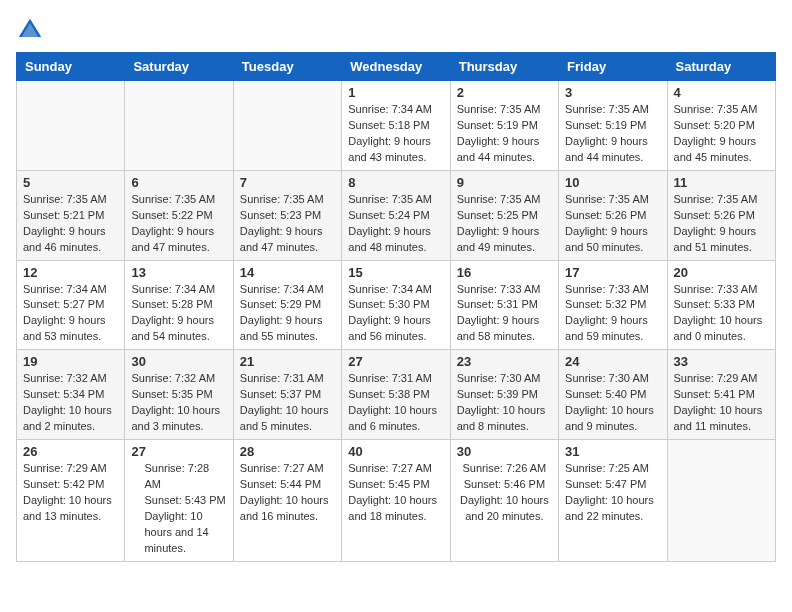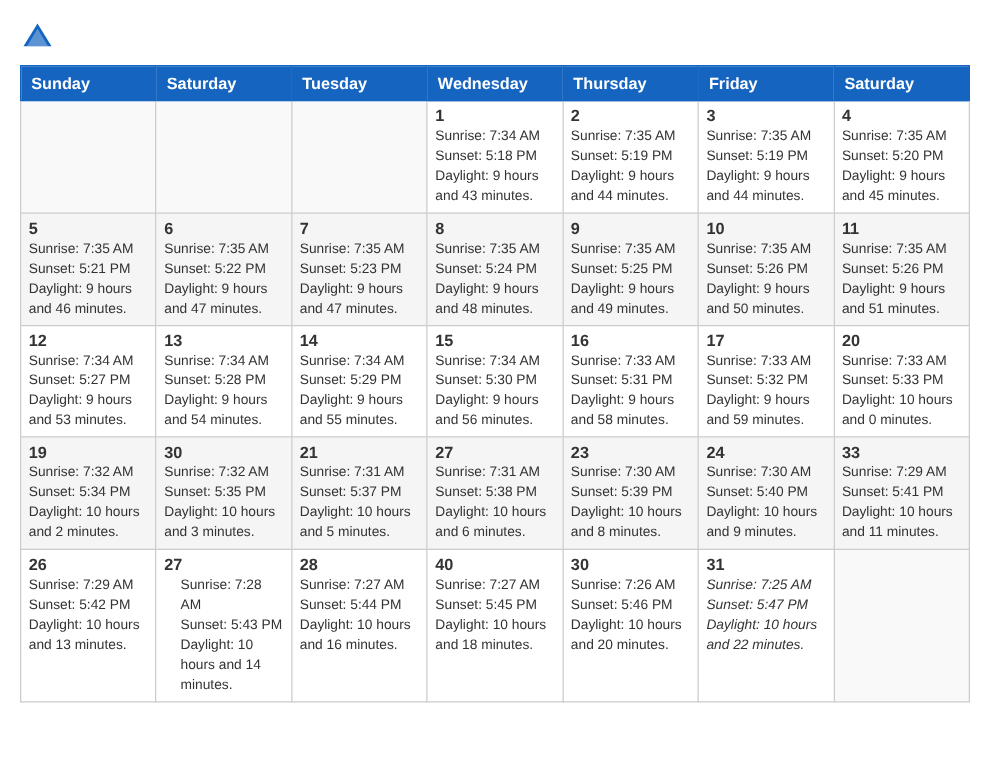--- a/index.html
+++ b/index.html
@@ -283,26 +283,26 @@
 Daylight: 10 hours and 16 minutes.</div>
         </td>
         <td>
           <span class="day-num">40</span>
           <div class="day-info" style="white-space: pre-line;">Sunrise: 7:27 AM
 Sunset: 5:45 PM
 Daylight: 10 hours and 18 minutes.</div>
         </td>
         <td>
           <span class="day-num">30</span>
-          <div class="day-info" style="white-space: pre-line;">Sunrise: 7:26 AM
+          <div class="day-info" style="white-space: pre-line; text-align: center;">Sunrise: 7:26 AM
 Sunset: 5:46 PM
 Daylight: 10 hours and 20 minutes.</div>
         </td>
         <td>
           <span class="day-num">31</span>
-          <div class="day-info" style="white-space: pre-line; font-style: italic;">Sunrise: 7:25 AM
+          <div class="day-info" style="white-space: pre-line;">Sunrise: 7:25 AM
 Sunset: 5:47 PM
 Daylight: 10 hours and 22 minutes.</div>
         </td>
         <td class="empty-cell"></td>
       </tr>
     </tbody>
 </table>
 
 </body></html>

